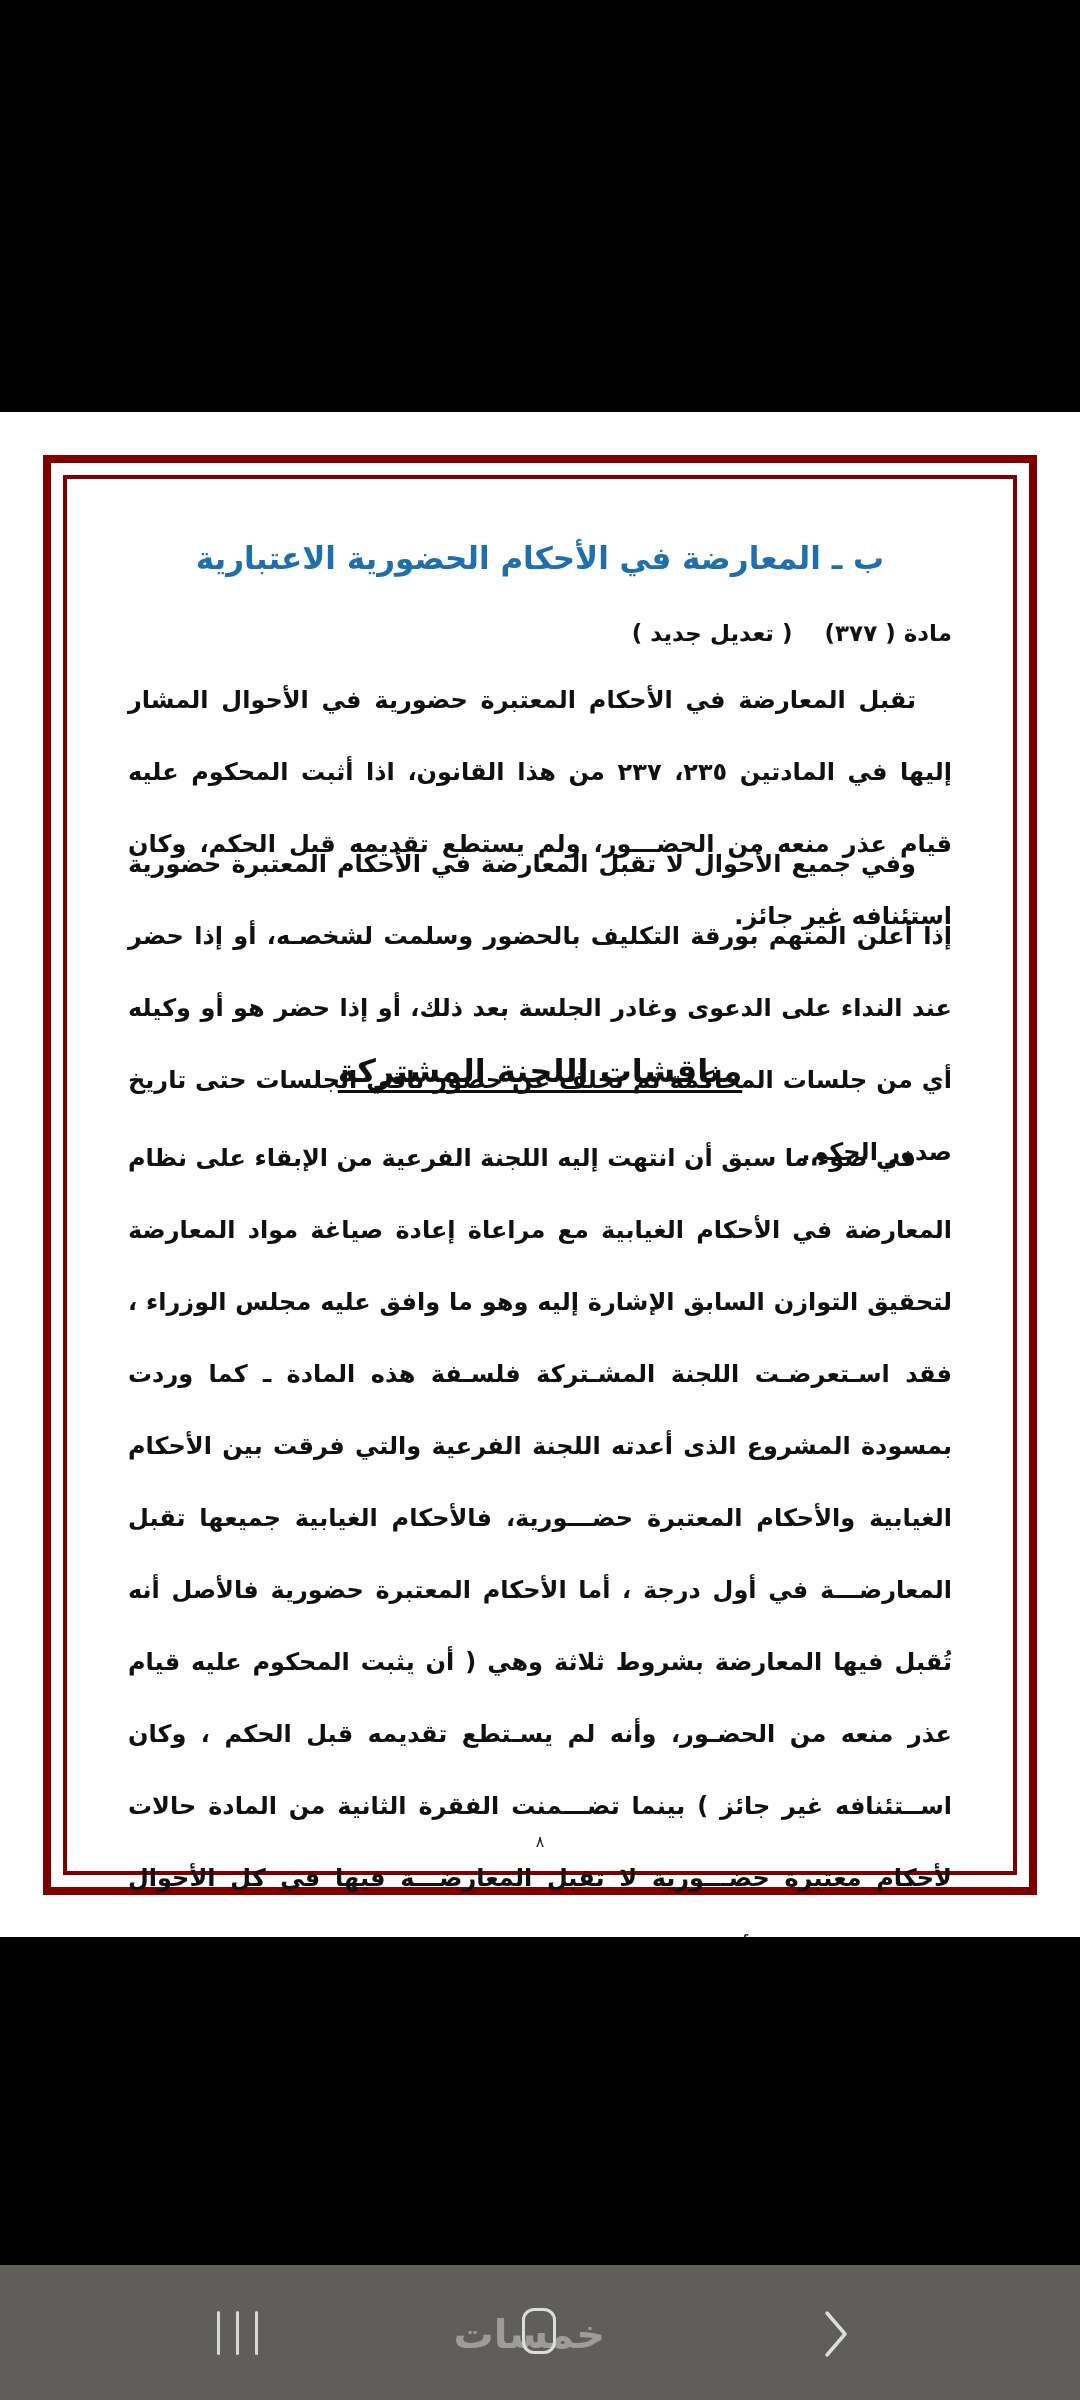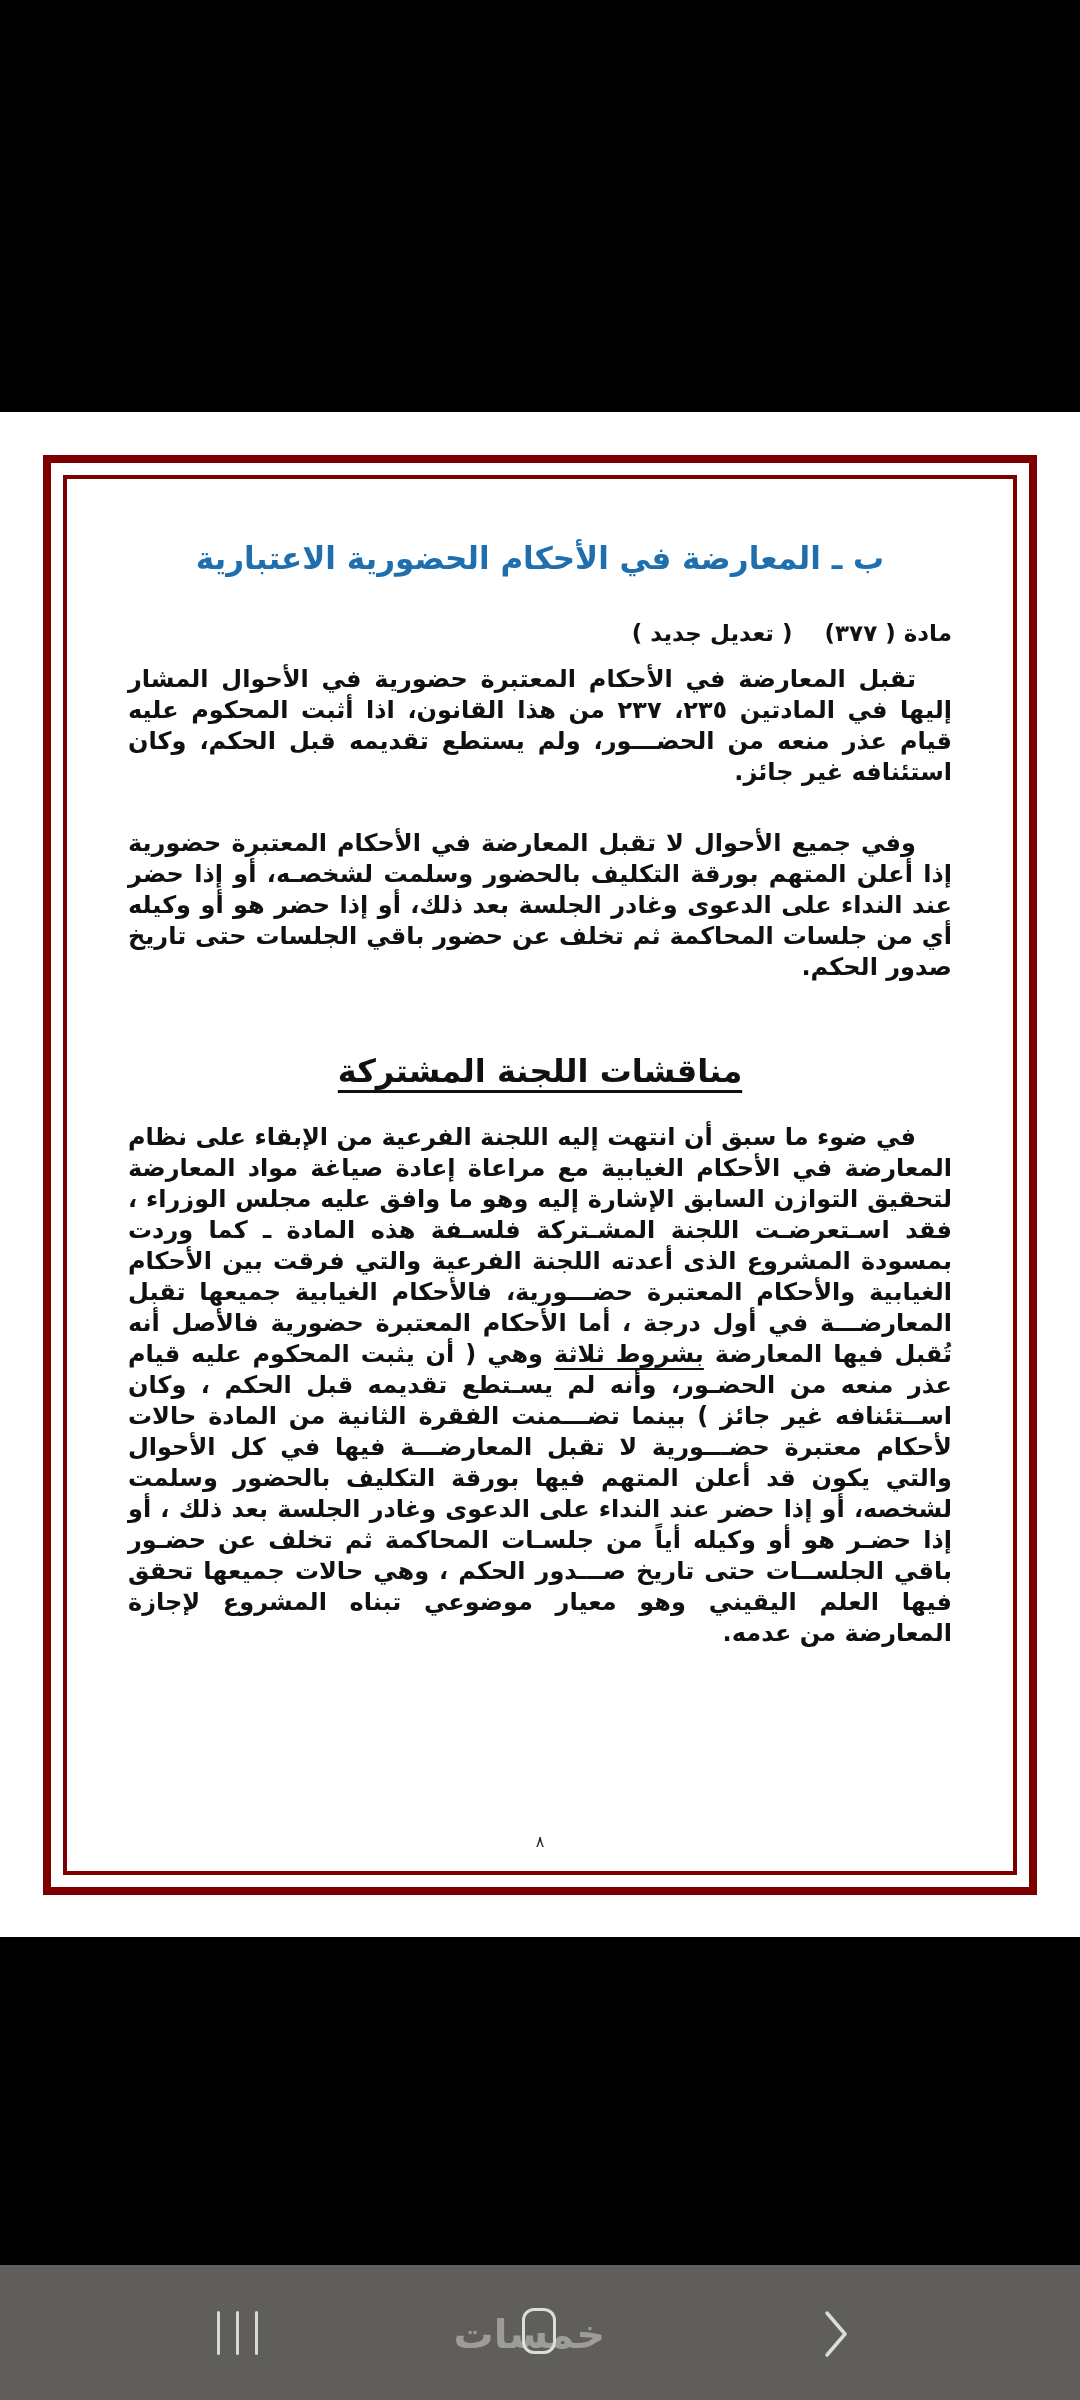--- a/index.html
+++ b/index.html
@@ -24,31 +24,31 @@
       color: #111; font-weight: bold;
     }
     .title {
       position: absolute; top: 128px; left: 0; right: 0; text-align: center;
       color: #1f6fae; font-size: 31px; font-weight: bold;
     }
     .article {
       position: absolute; top: 200px; right: 0; font-size: 23px; white-space: pre; margin-top: 8px;
     }
     .para {
-      position: absolute; left: 0; right: 0; font-size: 24px; line-height: 31px;
+      position: absolute; left: 0; right: 0; font-size: 24px; line-height: 72px;
       text-align: justify; text-align-last: right;
     }
     .para1 { top: 252px; }
     .para2 { top: 416px; }
     .subhead {
       position: absolute; top: 640px; left: 0; right: 0; text-align: center; font-size: 32px;
     }
     .subhead span { text-decoration: underline; text-decoration-thickness: 3px; text-underline-offset: 8px; }
     .para3 { top: 710px; }
-    .u { text-decoration: underline; text-decoration-thickness: 2px; text-underline-offset: 6px; }
+    .u { text-decoration-thickness: 2px; text-underline-offset: 6px; }
     .indent { display: inline-block; width: 36px; }
     .page-number {
       position: absolute; top: 1420px; left: 0; right: 0; text-align: center;
       font-size: 16px; font-weight: normal; color: #222;
     }
     .mid-black { position: absolute; left: 0; top: 1937px; width: 1080px; height: 328px; background: #000; }
     .navbar {
       position: absolute; left: 0; top: 2265px; width: 1080px; height: 156px; background: #5f5e5a;
     }
     .nav-btn { position: absolute; top: 30px; height: 75px; width: 90px; cursor: pointer; }

